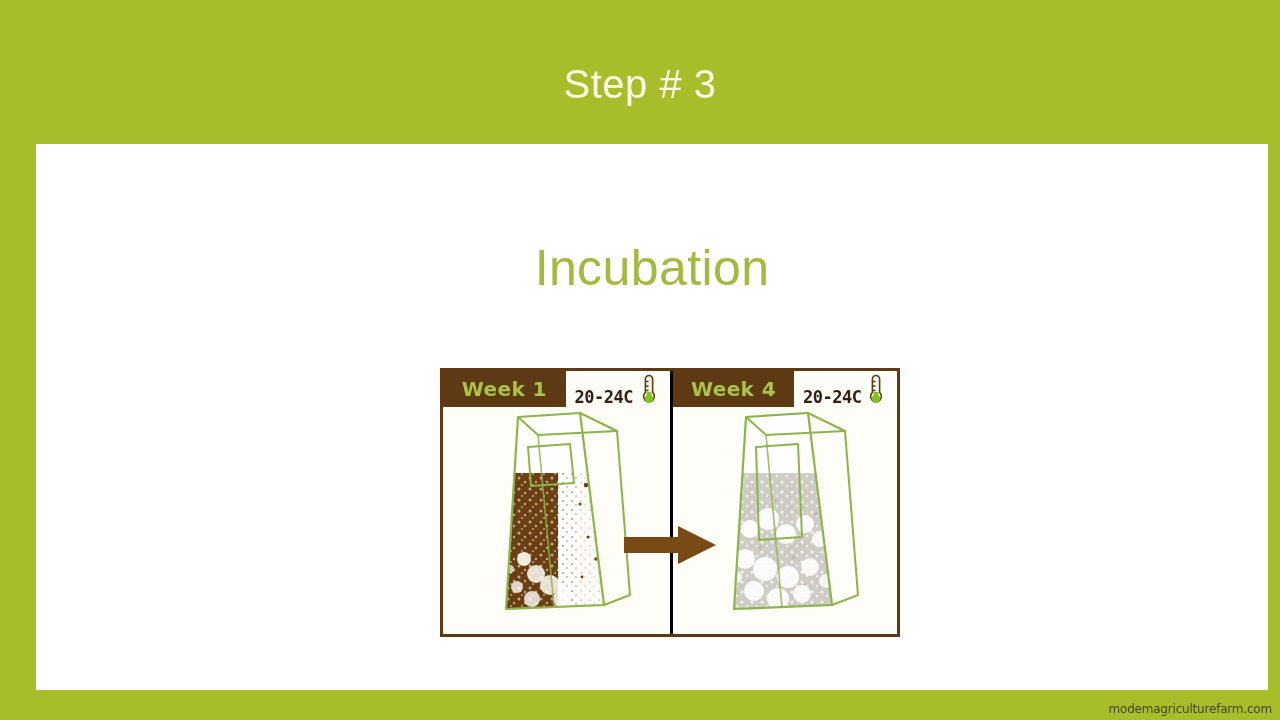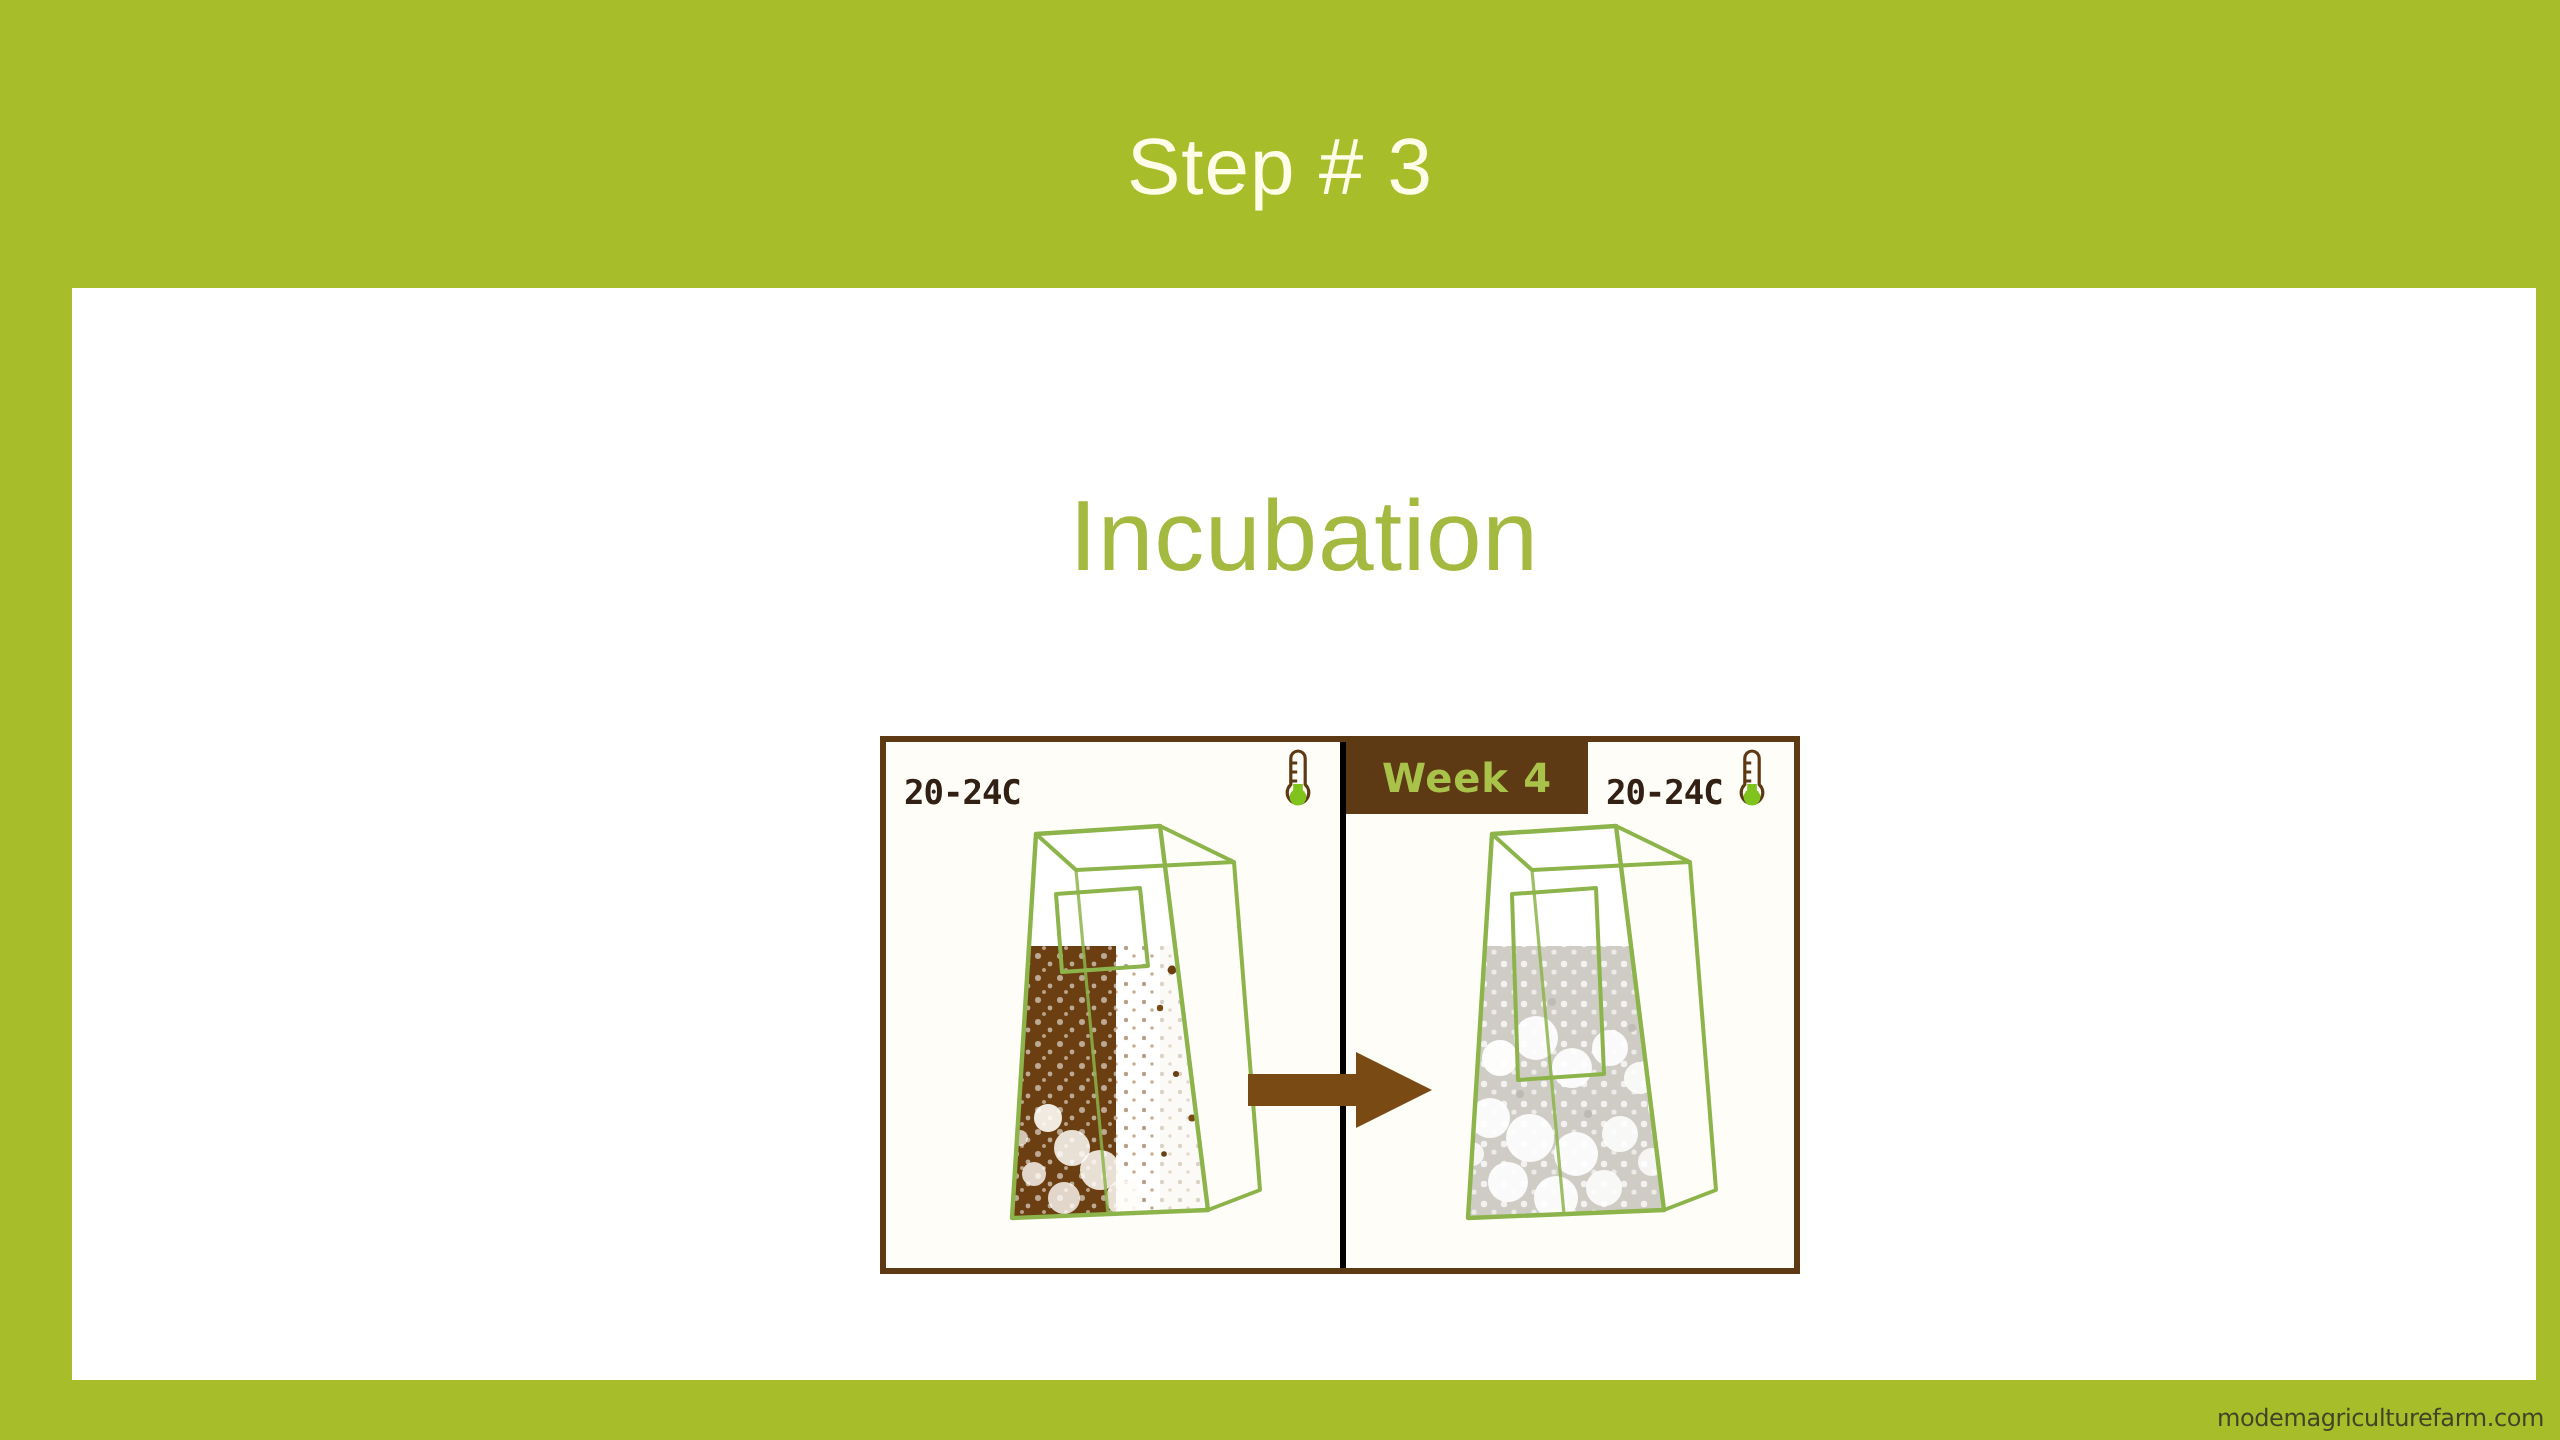--- a/index.html
+++ b/index.html
@@ -167,20 +167,21 @@
 <div class="slide-title">Step # 3</div>
 
 <div class="card">
 
   <div class="card-heading">Incubation</div>
 
   <div class="illustration">
 
     <div class="panel left">
       <div class="panel-header">
+        <div class="week-badge">Week 1</div>
         <div class="temp-box">
           <span>20-24C</span>
           <span class="thermo">
             <svg width="20" height="34" viewBox="0 0 20 34">
               <path d="M10 2.5 a3.6 3.6 0 0 1 3.6 3.6 v13.2 a5.4 5.4 0 1 1 -7.2 0 V6.1 A3.6 3.6 0 0 1 10 2.5 Z" fill="#fffdf7" stroke="#5d3a13" stroke-width="1.6"></path>
               <circle cx="10" cy="25.6" r="4.2" fill="#7fc31c"></circle>
               <rect x="7.6" y="19" width="4.8" height="4" fill="#7fc31c"></rect>
               <line x1="6.4" y1="8.5" x2="9.6" y2="8.5" stroke="#5d3a13" stroke-width="1.5"></line>
               <line x1="6.4" y1="13" x2="9.6" y2="13" stroke="#5d3a13" stroke-width="1.5"></line>
               <line x1="6.4" y1="17.5" x2="9.6" y2="17.5" stroke="#5d3a13" stroke-width="1.5"></line>

